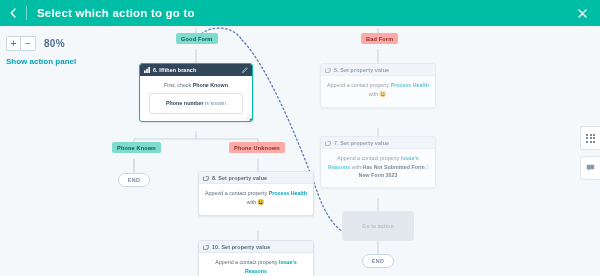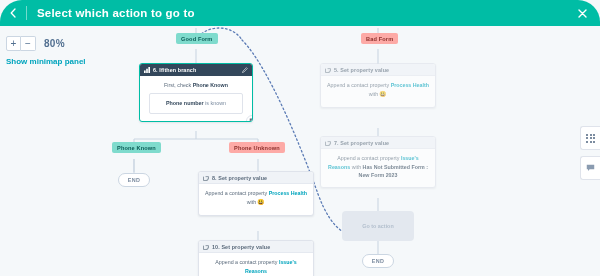--- a/index.html
+++ b/index.html
@@ -2,21 +2,21 @@
 <html><head>
 <meta charset="utf-8">
 <style>
   * { box-sizing: border-box; margin: 0; padding: 0; }
   html, body {
     width: 600px; height: 276px;
     font-family: "Liberation Sans", sans-serif;
     overflow: hidden;
     background: #f5f8fa;
   }
-  #app { position: relative; width: 600px; height: 276px; overflow: hidden; border-radius: 22px; }
+  #app { position: relative; width: 600px; height: 276px; overflow: hidden; }
 
   
   .header {
     position: absolute; left: 0; top: 0; width: 600px; height: 26px;
     background: #00bda5;
     display: flex; align-items: center;
     z-index: 40;
   }
   .hdr-back {
     width: 26px; height: 26px;
@@ -205,21 +205,21 @@
 
       <rect x="194" y="11.5" width="3.4" height="3.4" fill="#33475b" rx=".5"></rect>
     </svg>
 
     <div class="zoom-wrap">
       <div class="zoom-row">
         <div class="zoom-btn plus">+</div>
         <div class="zoom-btn minus">−</div>
         <div class="zoom-pct">80%</div>
       </div>
-      <div class="minimap-link">Show minimap panel</div>
+      <div class="minimap-link">Show action panel</div>
     </div>
 
     <div class="chip teal" style="left:176px; top:7px;">Good Form</div>
     <div class="chip red" style="left:361px; top:7px;">Bad Form</div>
     <div class="chip teal" style="left:112px; top:116px;">Phone Known</div>
     <div class="chip red" style="left:229px; top:116px;">Phone Unknown</div>
 
     <div class="card selected" style="left:139px; top:37px; width:114px;">
       <div class="card-head dark">
         <span class="ch-icon">

